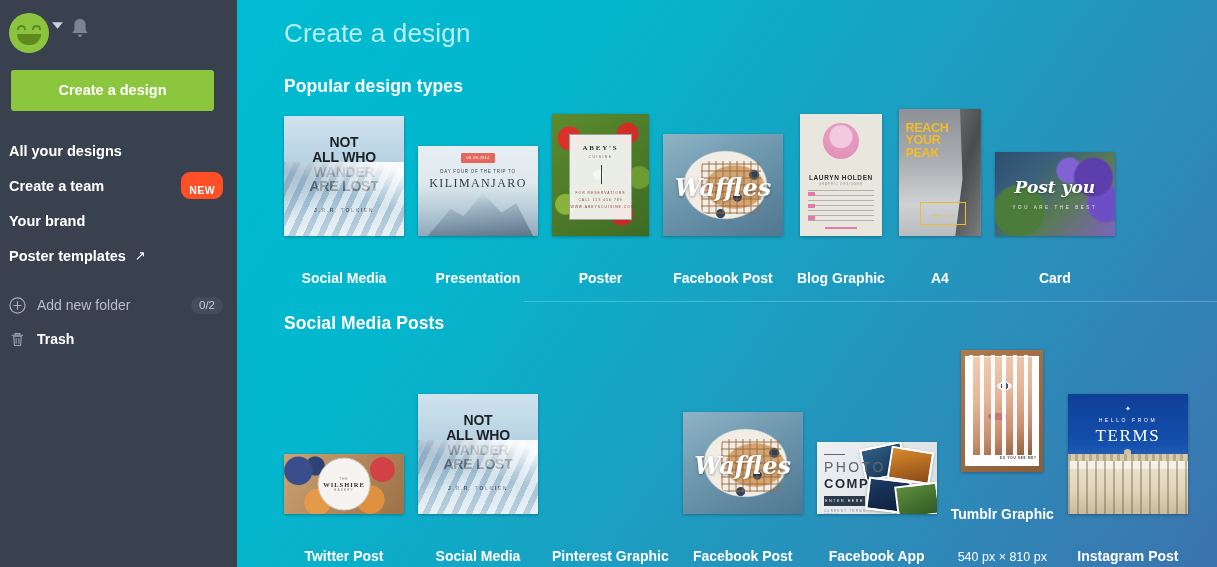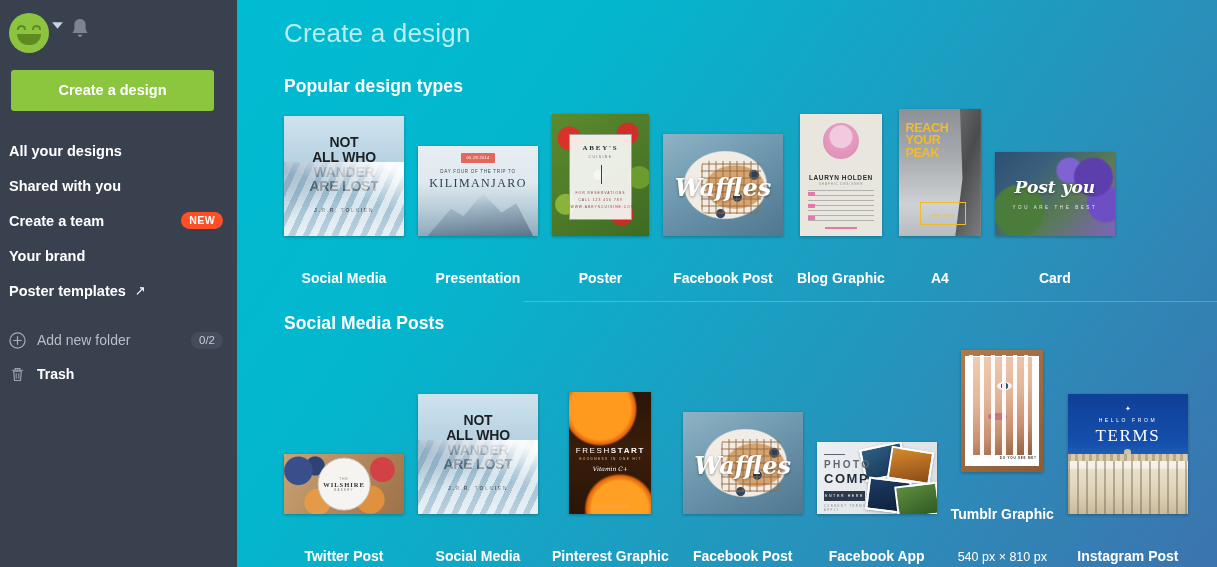--- a/index.html
+++ b/index.html
@@ -58,21 +58,21 @@
     display: flex; align-items: center;
     height: 35px; padding: 0 14px 0 9px;
     color: #fff; font-size: 14.5px; font-weight: 600;
     cursor: pointer; white-space: nowrap;
   }
   .nav-item .lbl { flex: 0 0 auto; }
   .badge-new {
     margin-left: auto;
     background: #ff4f26; color: #fff;
     font-size: 10.5px; font-weight: 700; letter-spacing: .4px;
-    padding: 2px 8px 3px; border-radius: 9px;
+    padding: 12px 8px 3px; border-radius: 9px;
   }
   .ext-arrow { margin-left: 9px; font-size: 13px; color: #fff; font-weight: 400; }
 
   .nav-sub {
     display: flex; align-items: center;
     height: 34px; padding: 0 14px 0 9px;
     color: #b9bec7; font-size: 14px; cursor: pointer;
   }
   .nav-sub.strong { color: #fff; font-weight: 600; }
   .nav-sub .ic { width: 17px; height: 17px; flex: 0 0 17px; margin-right: 11px; opacity: .85; }
@@ -268,21 +268,21 @@
   .orange .f1 { top:44%; font-size:8px; letter-spacing:1.6px; color:#fff; font-weight:300; }
   .orange .f1 b { font-weight:800; }
   .orange .f2 { top:53%; font-size:3.2px; letter-spacing:1.4px; color:#e7c9a6; }
   .orange .f3 { top:60%; font-size:6px; color:#fff; font-family:"DejaVu Serif",serif; font-style:italic; }
   .orange .f4 { bottom:4%; font-size:2.6px; letter-spacing:1.2px; color:#d9b38c; }
 
   
   .photocomp { background: linear-gradient(120deg,#eef0f2 0%, #e3e7ea 55%, #d9dee2 100%); }
   .photocomp .left { position:absolute; left:6%; top:16%; width:44%; }
   .photocomp .rule { height:1px; background:#5c6570; width:40%; margin-bottom:9%; }
-  .photocomp .p1 { font-size:10px; letter-spacing:2.5px; color:#5d6671; font-weight:700; }
+  .photocomp .p1 { font-size:14px; letter-spacing:2.5px; color:#5d6671; font-weight:400; }
   .photocomp .p2 { font-size:13px; letter-spacing:1.6px; color:#1f2a36; font-weight:800; margin-top:2%; }
   .photocomp .p3 { margin-top:8%; background:#2b3a4b; color:#fff; font-size:3.6px; letter-spacing:1.6px; padding:3px 0; text-align:center; width:78%; }
   .photocomp .p4 { margin-top:7%; font-size:2.8px; letter-spacing:1.4px; color:#7d858f; }
   .photocomp .ph {
     position:absolute; width:36%; height:46%;
     border:2px solid #fff; box-shadow:0 1px 3px rgba(0,0,0,.3);
   }
   .photocomp .ph1 { right:26%; top:4%; transform:rotate(-12deg); background:linear-gradient(160deg,#2f5e86,#16344f); }
   .photocomp .ph2 { right:4%; top:10%; transform:rotate(9deg); background:linear-gradient(160deg,#d98a2b,#8a4a18); }
   .photocomp .ph3 { right:22%; bottom:2%; transform:rotate(7deg); background:linear-gradient(160deg,#1d3b63,#0d1f3a); }
@@ -344,23 +344,20 @@
     </div>
 
     <button class="cta">Create a design</button>
 
     <nav class="nav">
 
       <div class="nav-item">
         <span class="lbl">All your designs</span>
       </div>
 
-      <div class="nav-item">
-        <span class="lbl">Shared with you</span>
-      </div>
 
       <div class="nav-item">
         <span class="lbl">Create a team</span>
         <span class="badge-new">NEW</span>
       </div>
 
       <div class="nav-item">
         <span class="lbl">Your brand</span>
       </div>
 
@@ -503,26 +500,20 @@
               <span>ALL WHO</span><br>
               <span>WANDER</span><br>
               <span>ARE LOST</span>
             </div>
             <div class="quote-sub">J.R.R. TOLKIEN</div>
           </div>
           <div class="card-label">Social Media</div>
         </div>
 
         <div class="card">
-          <div class="thumb orange" style="width:82px;height:122px">
-            <div class="tx f1"><span>FRESH</span><b>START</b></div>
-            <div class="tx f2">GOODNESS IN ONE HIT</div>
-            <div class="tx f3">Vitamin C+</div>
-            <div class="tx f4">VITAMINDESIGNS</div>
-          </div>
           <div class="card-label">Pinterest Graphic</div>
         </div>
 
         <div class="card">
           <div class="thumb waffle" style="width:120px;height:102px">
             <div class="script">Waffles</div>
           </div>
           <div class="card-label">Facebook Post</div>
         </div>
 

